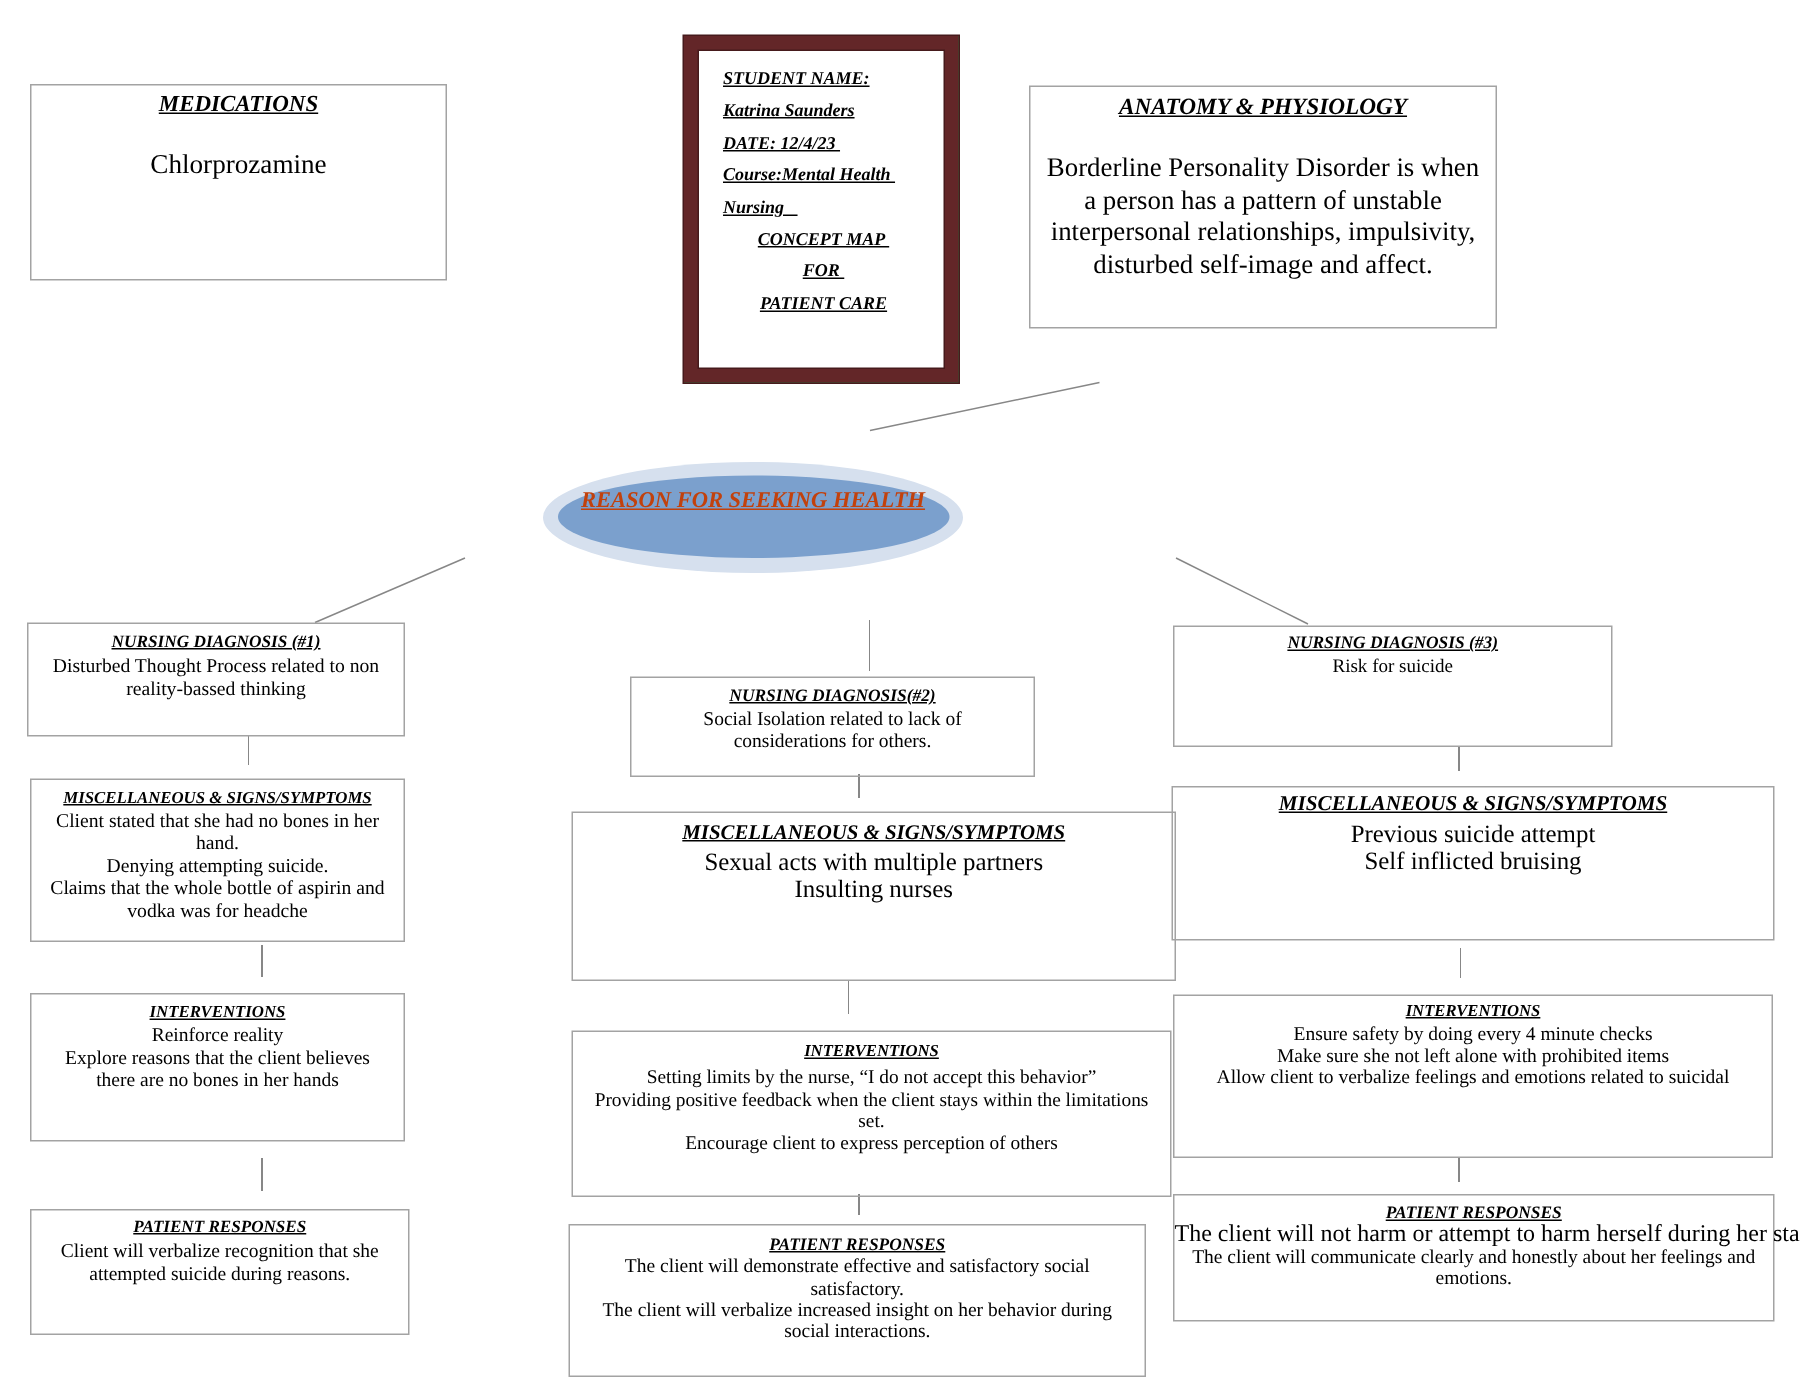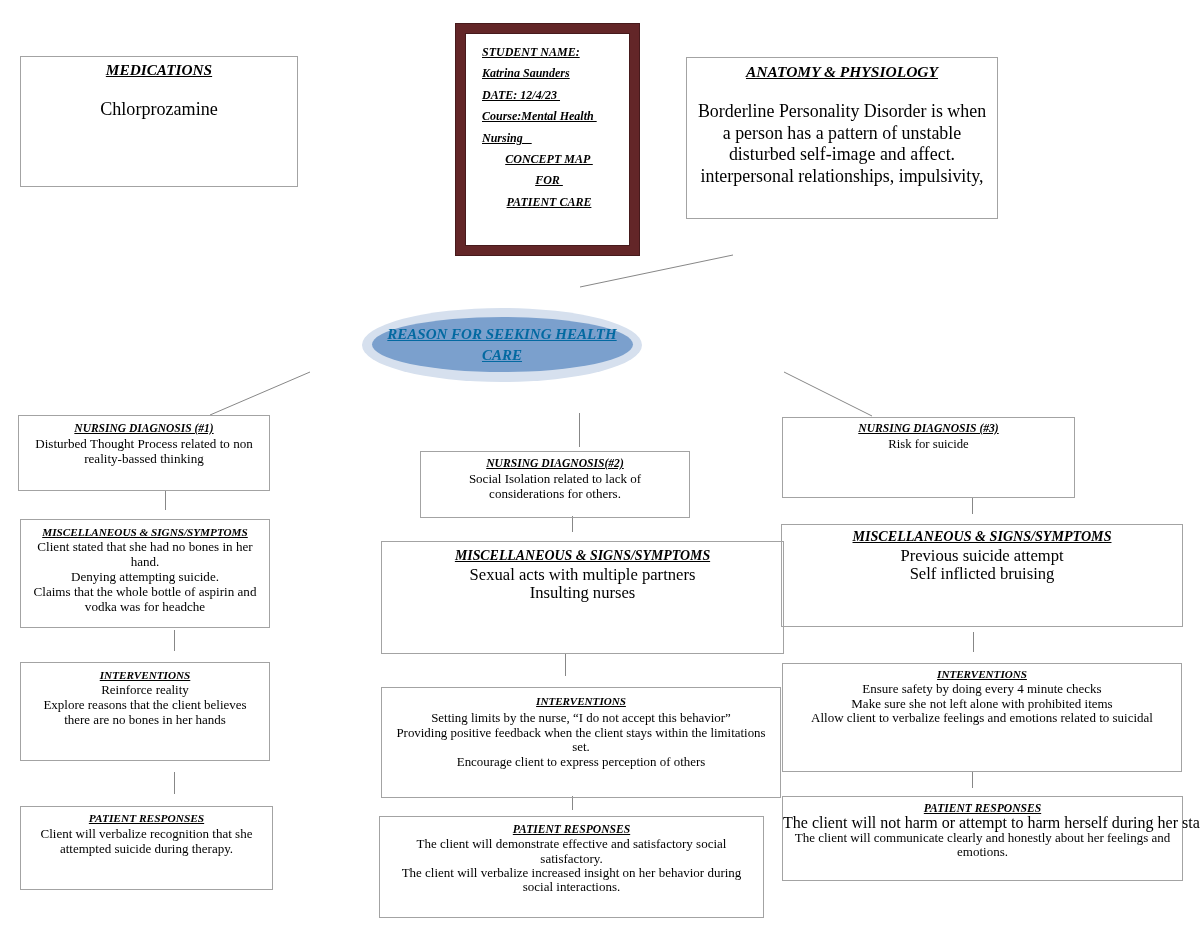--- a/index.html
+++ b/index.html
@@ -16,21 +16,21 @@
   #student-card .inner{position:absolute;left:0;top:0;right:0;bottom:0;background:#fff;padding-top:8px;
      box-shadow:0 0 0 1px #461a1c;}
   #student-card .sl,#student-card .tl{font-size:12px;font-weight:bold;font-style:italic;
      text-decoration:underline;line-height:21.4px;white-space:pre;}
   #student-card .sl{text-align:left;padding-left:16px;}
   #student-card .tl{text-align:center;padding-left:3px;}
 
   #center-node{position:absolute;left:362px;top:308px;width:280px;height:74px;}
   #center-node .ring{position:absolute;left:0;top:0;width:100%;height:100%;border-radius:50%;background:#d6e0ee;}
   #center-node .fill{position:absolute;left:10px;top:9px;right:9px;bottom:10px;border-radius:50%;background:#7ba0cd;}
-  #center-node .lbl{position:absolute;left:0;right:0;top:16px;text-align:center;color:#0369a1;
+  #center-node .lbl{position:absolute;left:0;right:0;top:16px;text-align:center;color:#c2410c;
      font-weight:bold;font-style:italic;text-decoration:underline;font-size:15px;line-height:21px;white-space:nowrap;}
 </style>
 </head>
 <body>
 
 <div id="stage">
 <svg id="links" viewBox="0 0 1200 927">
   <g stroke="#878787" stroke-width="1" fill="none">
     <line x1="733" y1="255" x2="580" y2="287"></line>
     <line x1="310" y1="372" x2="210" y2="415"></line>
@@ -48,22 +48,22 @@
   </g>
 </svg>
   <div class="node" style="left:20px;top:56px;width:278px;height:131px;padding-top:2px;">
     <div class="hd" style="font-size:15.3px;line-height:22.4px;margin-bottom:17.3px;">MEDICATIONS</div>
     <div class="ln" style="font-size:18.1px;line-height:21.9px;">Chlorprozamine</div>
   </div>
   <div class="node" style="left:686px;top:57px;width:312px;height:162px;padding-top:3px;">
     <div class="hd" style="font-size:15.5px;line-height:22.6px;margin-bottom:17.0px;">ANATOMY &amp; PHYSIOLOGY</div>
     <div class="ln" style="font-size:17.9px;line-height:21.9px;">Borderline Personality Disorder is when</div>
     <div class="ln" style="font-size:17.9px;line-height:21.9px;">a person has a pattern of unstable</div>
+    <div class="ln" style="font-size:17.9px;line-height:21.9px;">interpersonal relationships, impulsivity,</div>
     <div class="ln" style="font-size:17.9px;line-height:21.9px;">disturbed self-image and affect.</div>
-    <div class="ln" style="font-size:17.9px;line-height:21.9px;">interpersonal relationships, impulsivity,</div>
   </div>
   <div class="node" style="left:18px;top:415px;width:252px;height:76px;padding-top:5px;">
     <div class="hd" style="font-size:11.5px;line-height:14.6px;">NURSING DIAGNOSIS (#1)</div>
     <div class="ln" style="font-size:13.1px;line-height:15.3px;">Disturbed Thought Process related to non</div>
     <div class="ln" style="font-size:13.1px;line-height:15.3px;">reality-bassed thinking</div>
   </div>
   <div class="node" style="left:20px;top:519px;width:250px;height:109px;padding-top:5px;">
     <div class="hd" style="font-size:11.2px;line-height:15.4px;">MISCELLANEOUS &amp; SIGNS/SYMPTOMS</div>
     <div class="ln" style="font-size:13.1px;line-height:14.8px;">Client stated that she had no bones in her</div>
     <div class="ln" style="font-size:13.1px;line-height:14.8px;">hand.</div>
@@ -73,21 +73,21 @@
   </div>
   <div class="node" style="left:20px;top:662px;width:250px;height:99px;padding-top:5px;">
     <div class="hd" style="font-size:11.2px;line-height:15.4px;">INTERVENTIONS</div>
     <div class="ln" style="font-size:13.0px;line-height:14.9px;">Reinforce reality</div>
     <div class="ln" style="font-size:13.0px;line-height:14.9px;">Explore reasons that the client believes</div>
     <div class="ln" style="font-size:13.0px;line-height:14.9px;">there are no bones in her hands</div>
   </div>
   <div class="node" style="left:20px;top:806px;width:253px;height:84px;padding-top:4px;">
     <div class="hd" style="font-size:11.4px;line-height:15.4px;">PATIENT RESPONSES</div>
     <div class="ln" style="font-size:13.0px;line-height:15.0px;">Client will verbalize recognition that she</div>
-    <div class="ln" style="font-size:13.0px;line-height:15.0px;">attempted suicide during therapy.</div>
+    <div class="ln" style="font-size:13.0px;line-height:15.0px;">attempted suicide during reasons.</div>
   </div>
   <div class="node" style="left:420px;top:451px;width:270px;height:67px;padding-top:4px;">
     <div class="hd" style="font-size:11.6px;line-height:16.0px;">NURSING DIAGNOSIS(#2)</div>
     <div class="ln" style="font-size:13.0px;line-height:14.6px;">Social Isolation related to lack of</div>
     <div class="ln" style="font-size:13.0px;line-height:14.6px;">considerations for others.</div>
   </div>
   <div class="node" style="left:381px;top:541px;width:403px;height:113px;padding-top:4px;">
     <div class="hd" style="font-size:13.9px;line-height:19.8px;">MISCELLANEOUS &amp; SIGNS/SYMPTOMS</div>
     <div class="ln" style="font-size:16.6px;line-height:18.5px;">Sexual acts with multiple partners</div>
     <div class="ln" style="font-size:16.6px;line-height:18.5px;">Insulting nurses</div>
@@ -137,16 +137,15 @@
     <div class="tl">CONCEPT MAP </div>
     <div class="tl">FOR </div>
     <div class="tl">PATIENT CARE</div>
   </div>
 </div>
 <div id="center-node">
   <div class="ring"></div>
   <div class="fill"></div>
   <div class="lbl">
     <div>REASON FOR SEEKING HEALTH</div>
-    <div>CARE</div>
   </div>
 </div>
 </div>
 
 </body></html>

